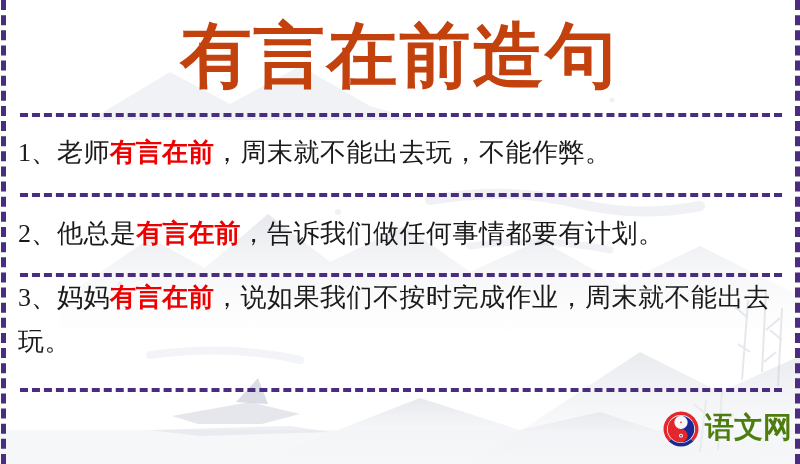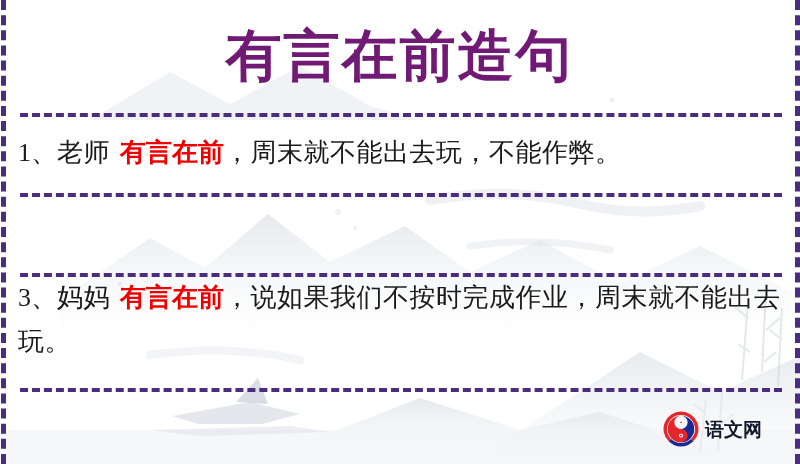--- a/index.html
+++ b/index.html
@@ -56,24 +56,24 @@
 
   
   .title {
     position: absolute;
     left: 0;
     top: 18px;
     width: 799px;
     text-align: center;
     font-family: "DejaVu Serif", "Liberation Serif", serif;
     font-weight: bold;
-    font-size: 56px;
+    font-size: 71px;
     line-height: 74px;
     letter-spacing: 2px;
-    color: #701a75;
+    color: #c2410c;
     z-index: 2;
     white-space: nowrap;
   }
 
   
   .sentence {
     position: absolute;
     left: 18px;
     width: 768px;
     z-index: 2;
@@ -82,21 +82,20 @@
     font-size: 26px;
     line-height: 44px;
     letter-spacing: 0.5px;
     white-space: normal;
   }
   .sentence .num { letter-spacing: 0px; }
   .kw {
     color: #EE0000;
     font-weight: bold;
     letter-spacing: 0px;
-    margin-left: 10px;
   }
 
   #s1 { top: 131px; }
   #s2 { top: 212px; }
   #s3 { top: 276px; }
 
   
   .logo {
     position: absolute;
     left: 662px;
@@ -106,25 +105,25 @@
     align-items: center;
     gap: 5px;
     z-index: 4;
   }
   .logo-mark {
     width: 38px;
     height: 38px;
     flex: 0 0 38px;
   }
   .logo-text {
-    font-family: Liberation Sans, sans-serif;
+    font-family: Liberation Mono, monospace;
     font-weight: bold;
-    font-size: 19px;
+    font-size: 29px;
     line-height: 29px;
-    color: #0f172a;
+    color: #4d7c0f;
     letter-spacing: 0px;
     white-space: nowrap;
   }
 </style>
 </head>
 <body>
 
 <div id="page">
 
   <div class="wash-layer">
@@ -192,20 +191,23 @@
 
   <div class="sep" style="top:113px;"></div>
   <div class="sep" style="top:193px;"></div>
   <div class="sep" style="top:273px;"></div>
   <div class="sep" style="top:388px;"></div>
 
   <div class="sentence" id="s1">
     <span class="num">1、</span><span>老师</span><span class="kw">有言在前</span><span>，周末就不能出去玩，不能作弊。</span>
   </div>
 
+  <div class="sentence" id="s2">
+    <span class="num">2、</span><span>他总是</span><span class="kw">有言在前</span><span>，告诉我们做任何事情都要有计划。</span>
+  </div>
 
   <div class="sentence" id="s3">
     <span class="num">3、</span><span>妈妈</span><span class="kw">有言在前</span><span>，说如果我们不按时完成作业，周末就不能出去玩。</span>
   </div>
 
   <div class="logo">
     <svg class="logo-mark" viewBox="0 0 100 100" aria-hidden="true">
 
       <path d="M50 4 A46 46 0 0 0 17.5 82.5 L24 76 A37 37 0 0 1 50 13 Z" fill="#E3272C"></path>
       <path d="M50 4 A46 46 0 0 1 82.5 82.5 L76 76 A37 37 0 0 0 50 13 Z" fill="#E3272C"></path>

